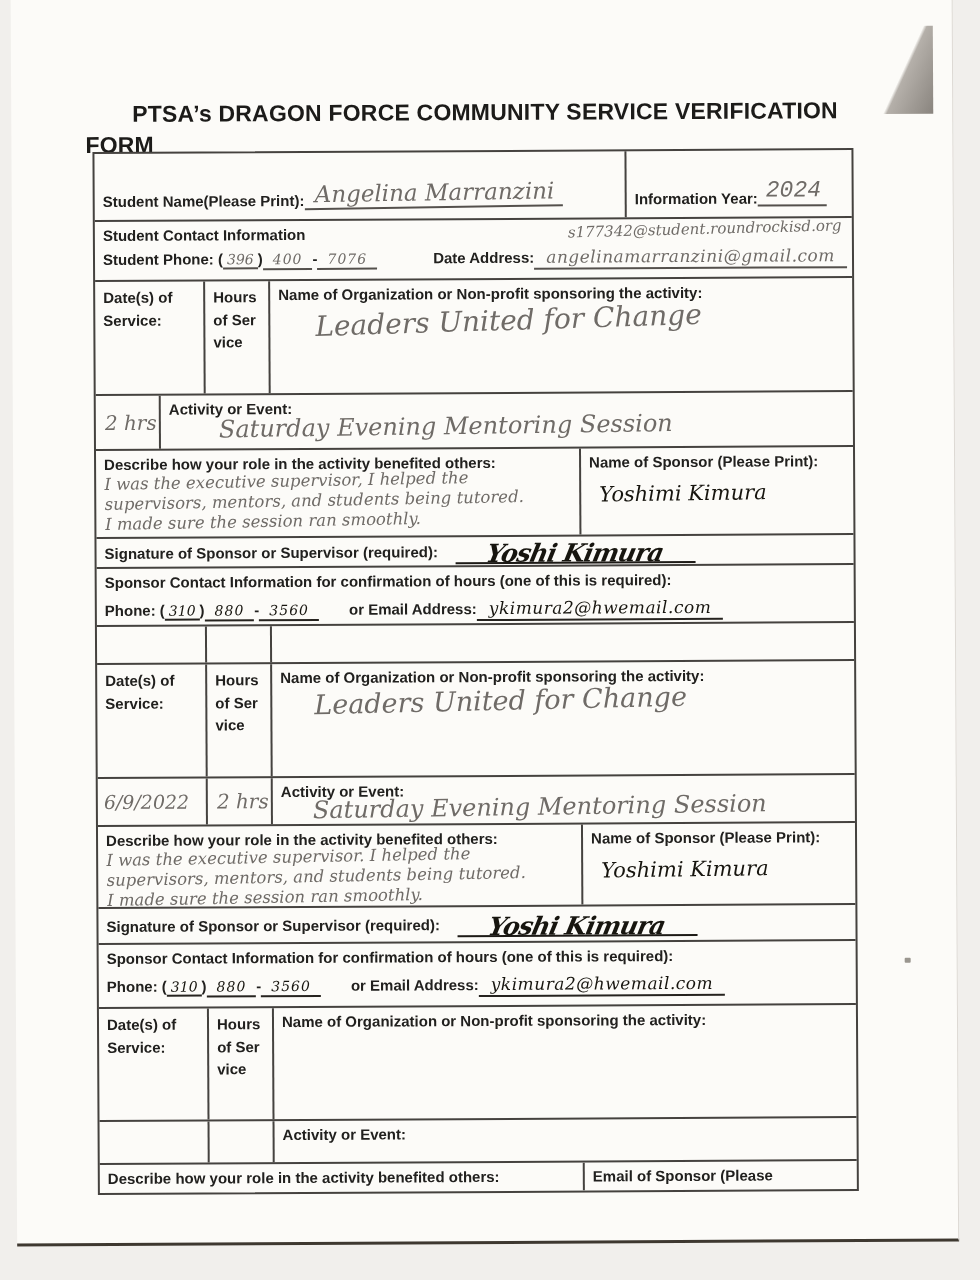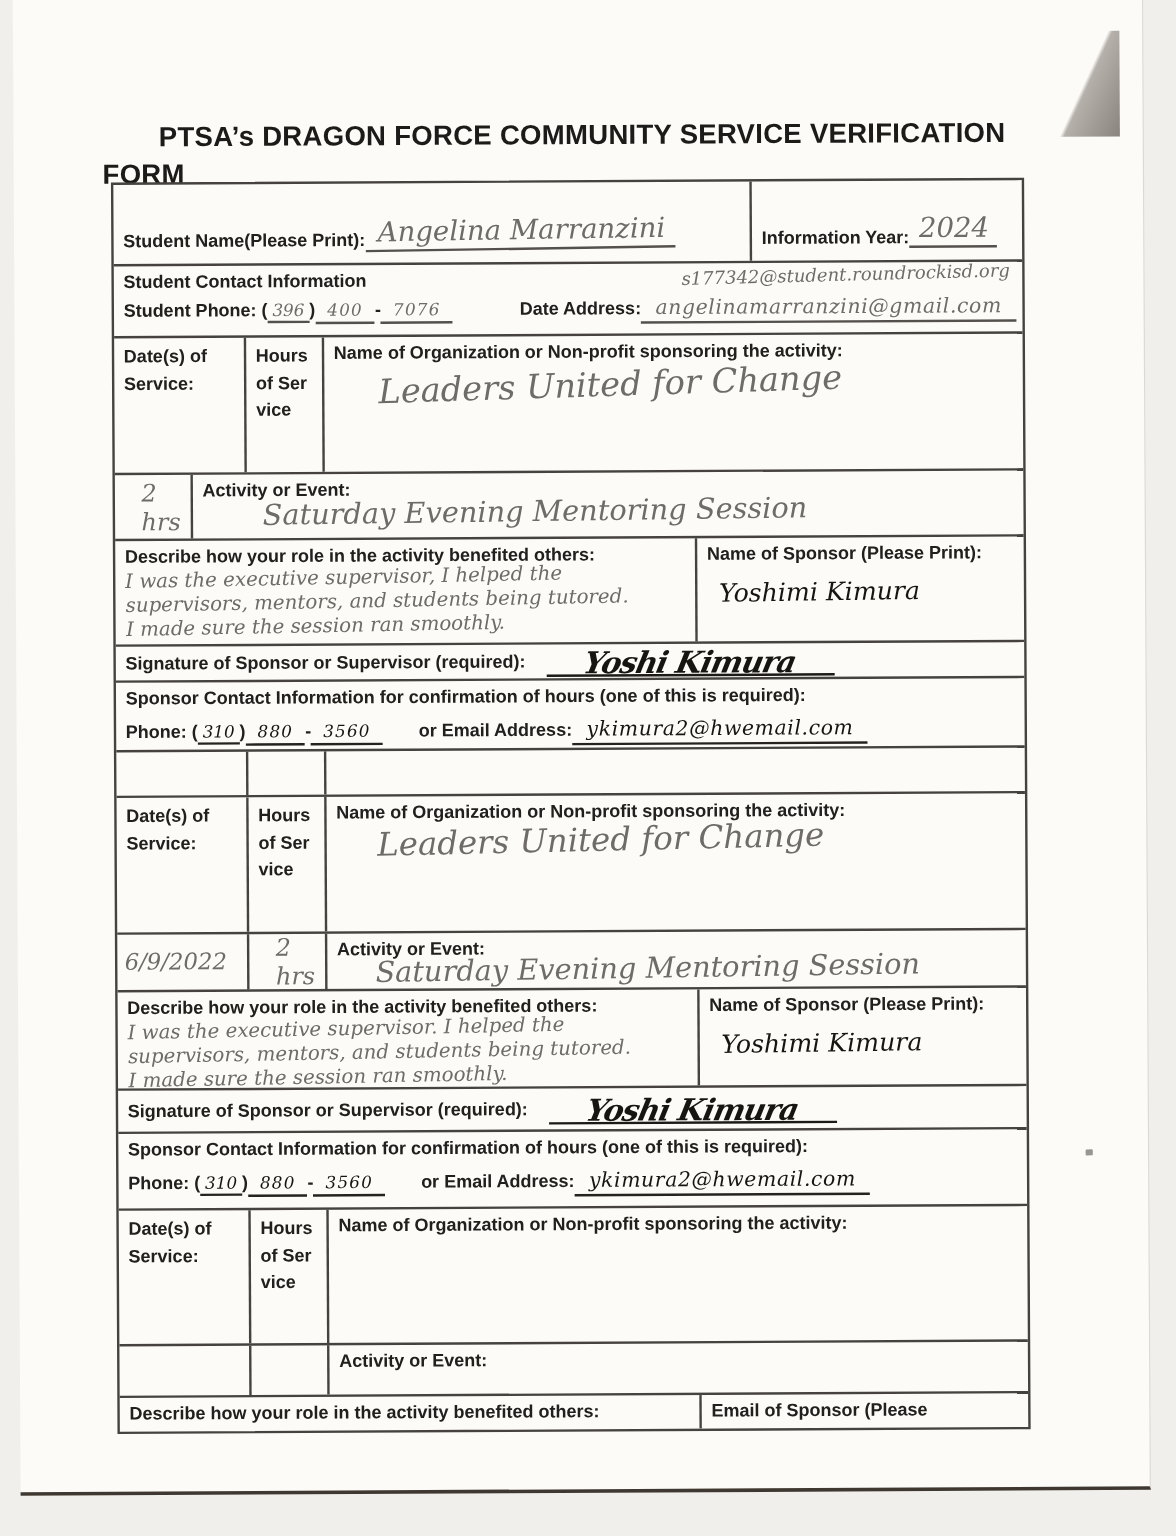--- a/index.html
+++ b/index.html
@@ -38,29 +38,29 @@
   .r-desc3{height:28px;overflow:hidden;}
   
   .c-date{width:110px;} .c-hours{width:65px;word-break:break-all;} .c-org{flex:1;}
   .c-descL{width:485px;} .c-descR{flex:1;}
   .c-nameL{width:532px;} .c-nameR{flex:1;}
   .pad{padding:5px 8px;}
   
   .cell-studentname{display:flex;align-items:flex-end;padding:0 6px 10px 8px;}
   .cell-studentname .hw{font-size:23px;line-height:1;padding:0 8px 2px 10px;transform:rotate(-0.6deg);}
   .cell-grad{display:flex;align-items:flex-end;padding:0 6px 10px 8px;}
-  .cell-grad .hw{font-size:23px;line-height:1;padding:0 6px 2px 8px;}
+  .cell-grad .hw{font-size:23px;line-height:1;padding:0 6px 2px 8px;font-family:Liberation Mono, monospace;}
   .contact-line2{position:absolute;left:8px;bottom:8px;display:flex;align-items:baseline;white-space:nowrap;}
   .hw-area{font-size:14px;padding:0 4px;}
   .hw-digits{font-size:14px;padding:0 10px 1px 10px;letter-spacing:1px;}
   .school-email{position:absolute;right:10px;top:1px;font-size:15px;transform:rotate(-1.2deg);}
   .org-hw{position:absolute;left:45px;top:24px;font-size:28px;transform:rotate(-1.5deg);white-space:nowrap;}
   .org-hw2{position:absolute;left:42px;top:22px;font-size:27px;transform:rotate(-1deg);white-space:nowrap;}
   .date-cell{display:flex;align-items:center;padding-left:6px;font-size:19px;}
-  .hours-cell{display:flex;align-items:center;padding-left:22px;font-size:20px;word-break:normal;}
+  .hours-cell{display:flex;align-items:center;padding-left:9px;font-size:20px;word-break:normal;}
   .activity-hw{position:absolute;left:58px;top:18px;font-size:24px;white-space:nowrap;transform:rotate(-0.5deg);}
   .activity-hw2{position:absolute;left:40px;top:16px;font-size:24px;white-space:nowrap;transform:rotate(-0.6deg);}
   .desc-lines{font-size:16.5px;line-height:1.2;margin-top:1px;transform:rotate(-0.8deg);transform-origin:left top;white-space:nowrap;}
   .sponsor-name-val{font-size:21px;margin:10px 0 0 10px;transform:rotate(-0.5deg);}
   .sig-row{display:flex;align-items:center;padding:0 8px;}
   .sig-wrap{margin-left:18px;width:240px;border-bottom:2px solid #1d1a16;text-align:center;}
   .sig-text{display:inline-block;font-size:25px;font-weight:bold;letter-spacing:-1px;transform:skewX(-12deg) translateY(4px);line-height:0.9;}
   .scontact-line{display:flex;align-items:baseline;white-space:nowrap;margin-top:8px;}
   .email-dark{font-size:17px;padding:0 12px 1px 12px;letter-spacing:0.5px;}
 </style>

